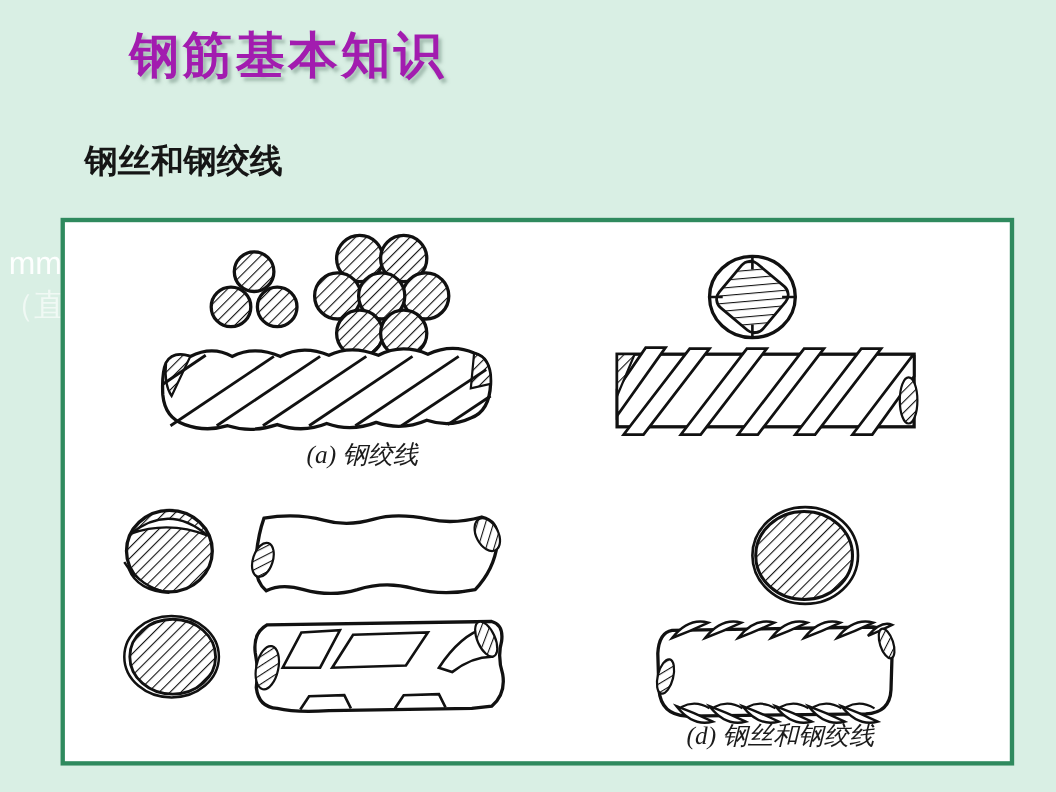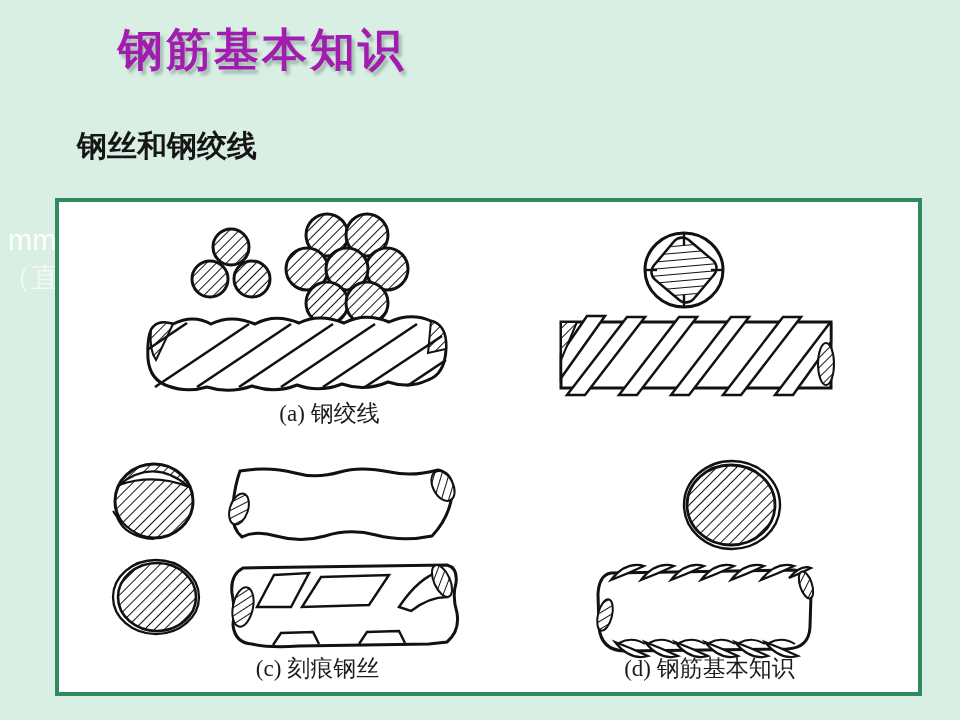--- a/index.html
+++ b/index.html
@@ -35,21 +35,21 @@
     z-index:1;
   }
   .cell{position:absolute;width:429px;height:245px;}
   .cell-a{left:0;top:0;}
   .cell-b{left:430px;top:0;}
   .cell-c{left:0;top:245px;}
   .cell-d{left:430px;top:245px;}
   .cell svg{position:absolute;left:0;top:0;}
   .fig-label{
     position:absolute;left:0;right:0;text-align:center;
-    font-size:23px;color:#1b1b1b;white-space:nowrap;
+    font-size:23px;color:#1b1b1b;white-space:nowrap;font-style:italic;
   }
   .row1 .fig-label{top:196px;}
   .row2 .fig-label{top:206px;}
   .fig-label.off-a{transform:translateX(56px);}
   .fig-label.off-b{transform:translateX(26px);}
   .fig-label.off-c{transform:translateX(44px);}
   .fig-label.off-d{transform:translateX(6px);}
 </style>
 </head>
 <body>
@@ -170,21 +170,20 @@
                  Q171,128 184,121 Z" fill="#ffffff" stroke="#111" stroke-width="3"></path>
         <ellipse cx="184" cy="160" rx="10" ry="20" transform="rotate(12 184 160)" fill="url(#hatchC)" stroke="#111" stroke-width="2"></ellipse>
         <polygon points="215,128 250,126 232,160 198,160" fill="#ffffff" stroke="#111" stroke-width="2.4"></polygon>
         <polygon points="262,130 330,128 310,158 243,160" fill="#ffffff" stroke="#111" stroke-width="2.4"></polygon>
         <path d="M340,160 Q360,130 382,124 L388,150 Q370,150 352,164 Z" fill="#ffffff" stroke="#111" stroke-width="2.4"></path>
         <path d="M214,198 L222,186 L254,185 L260,197" fill="none" stroke="#111" stroke-width="2.4"></path>
         <path d="M300,197 L308,185 L340,184 L346,196" fill="none" stroke="#111" stroke-width="2.4"></path>
         <ellipse cx="383" cy="134" rx="8" ry="17" transform="rotate(-24 383 134)" fill="url(#hatchC)" stroke="#111" stroke-width="2"></ellipse>
       </g>
     </svg>
-    <div class="fig-label off-c">(c) 刻痕钢丝</div>
   </div>
 
   <div class="cell cell-d row2">
     <svg width="429" height="245" viewBox="0 0 429 245">
       <defs>
         <pattern id="hatchD" width="7" height="7" patternUnits="userSpaceOnUse" patternTransform="rotate(45)">
           <rect width="7" height="7" fill="#ffffff"></rect>
           <line x1="0" y1="0" x2="0" y2="7" stroke="#111" stroke-width="2"></line>
         </pattern>
       </defs>
@@ -215,16 +214,16 @@
           <path d="M160,196 Q173,189 186,197"></path>
           <path d="M190,196 Q203,189 216,197"></path>
           <path d="M220,196 Q233,189 246,197"></path>
           <path d="M250,196 Q263,189 276,197"></path>
           <path d="M280,196 Q293,189 306,197"></path>
         </g>
         <ellipse cx="116" cy="168" rx="7" ry="16" transform="rotate(14 116 168)" fill="url(#hatchD)" stroke="#111" stroke-width="2"></ellipse>
         <ellipse cx="317" cy="138" rx="6" ry="14" transform="rotate(-18 317 138)" fill="url(#hatchD)" stroke="#111" stroke-width="2"></ellipse>
       </g>
     </svg>
-    <div class="fig-label off-d">(d) 钢筋基本知识</div>
+    <div class="fig-label off-d">(d) 钢丝和钢绞线</div>
   </div>
 
 </div>
 
 </body></html>

